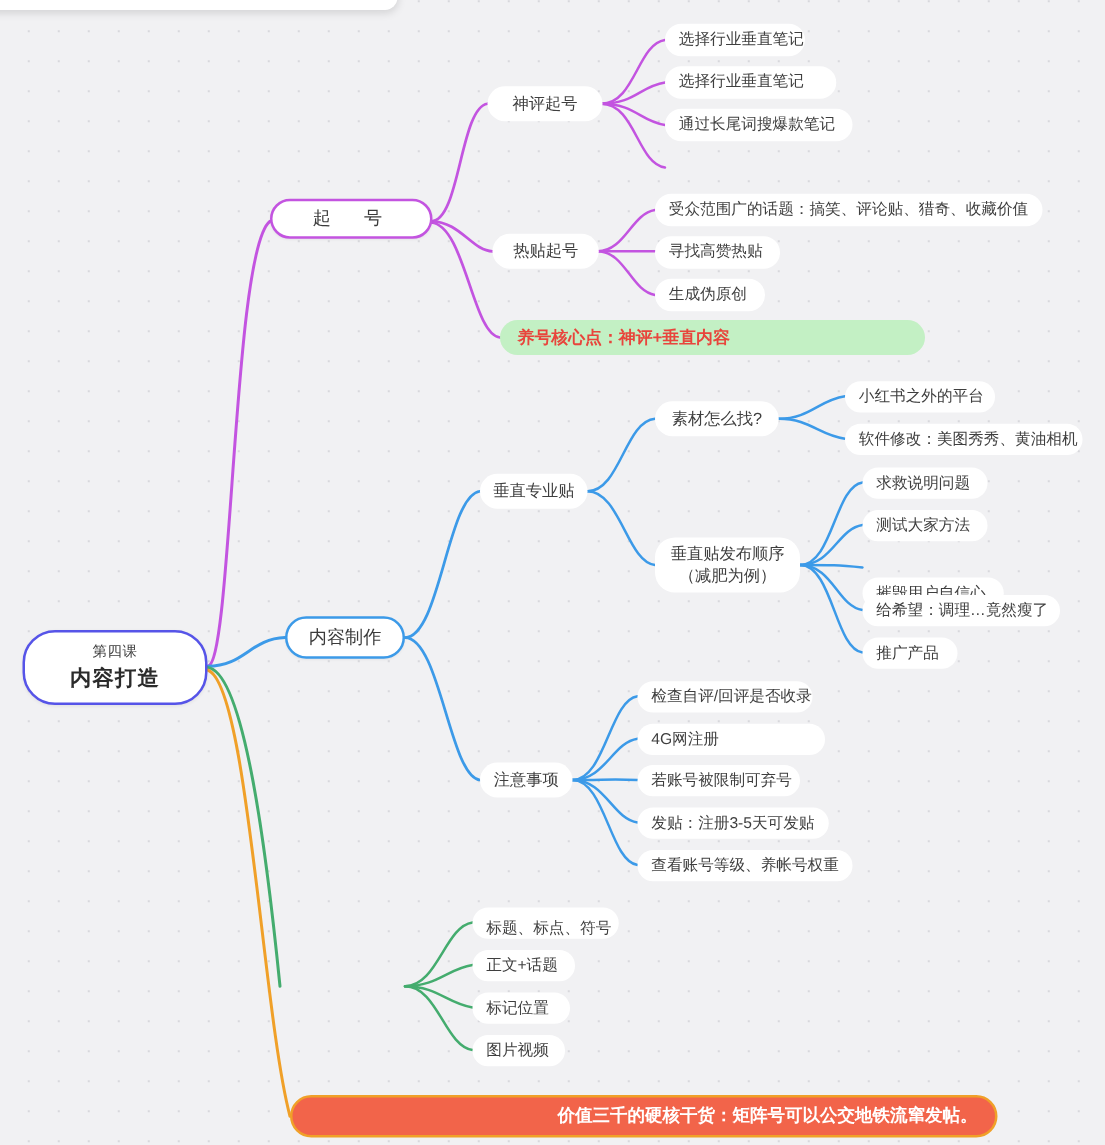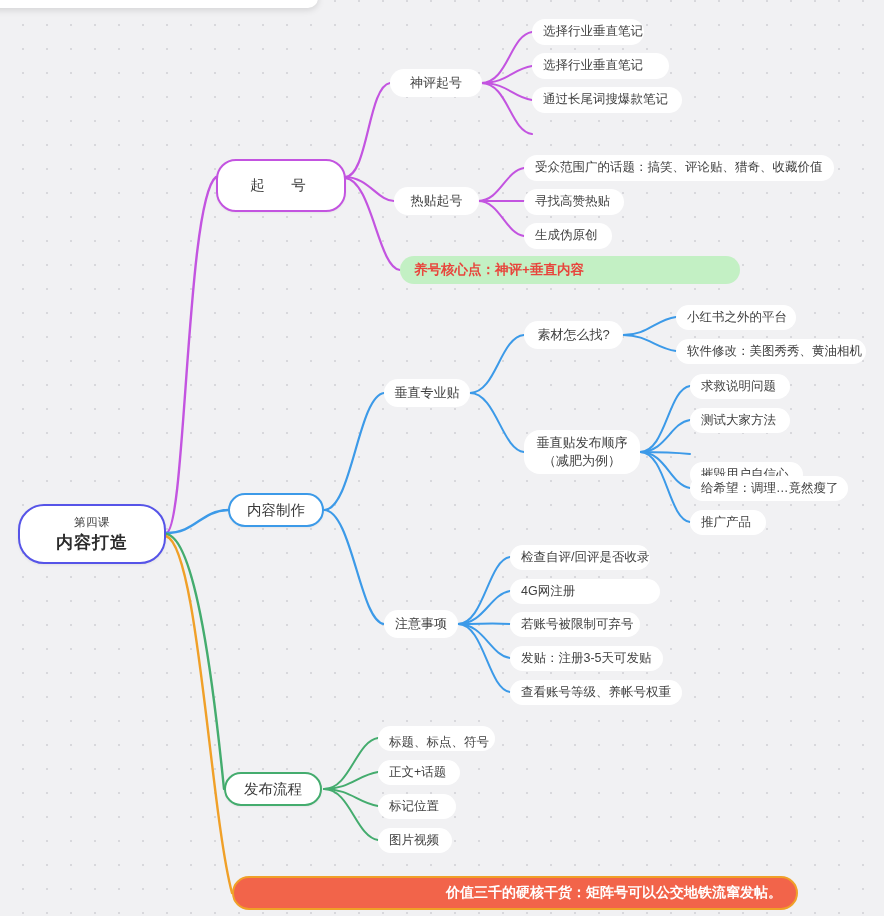--- a/index.html
+++ b/index.html
@@ -170,21 +170,21 @@
       <path d="M324,789 C350,789 358,803 378,806" stroke="#44ac6e" stroke-width="2"></path>
       <path d="M324,789 C350,789 356,837 378,840" stroke="#44ac6e" stroke-width="2"></path>
     </g>
   </svg>
 
   <div class="node root" style="left:18px; top:504px; width:148px; height:60px;">
     <span class="line1">第四课</span>
     <span class="line2">内容打造</span>
   </div>
 
-  <div class="node lvl1 c-purple" style="left:216px; top:159px; width:130px; height:53px;">
+  <div class="node lvl1 c-purple" style="left:216px; top:159px; width:130px; height:32px;">
     <span style="letter-spacing:6px;">起　号</span>
   </div>
 
   <div class="node lvl2" style="left:390px; top:69px; width:92px; height:28px;">
     <span>神评起号</span>
   </div>
 
   <div class="node leaf" style="left:532px; top:19px; width:112px; height:26px;">
     <span>选择行业垂直笔记</span>
   </div>
@@ -266,23 +266,20 @@
   <div class="node leaf" style="left:510px; top:612px; width:130px; height:25px;">
     <span>若账号被限制可弃号</span>
   </div>
   <div class="node leaf" style="left:510px; top:646px; width:153px; height:25px;">
     <span>发贴：注册3-5天可发贴</span>
   </div>
   <div class="node leaf" style="left:510px; top:680px; width:172px; height:25px;">
     <span>查看账号等级、养帐号权重</span>
   </div>
 
-  <div class="node lvl1 c-green" style="left:224px; top:772px; width:98px; height:34px;">
-    <span>发布流程</span>
-  </div>
 
   <div class="node leaf" style="left:378px; top:726px; width:117px; height:25px;align-items:flex-end;">
     <span>标题、标点、符号</span>
   </div>
   <div class="node leaf" style="left:378px; top:760px; width:82px; height:25px;">
     <span>正文+话题</span>
   </div>
   <div class="node leaf" style="left:378px; top:794px; width:78px; height:25px;">
     <span>标记位置</span>
   </div>

